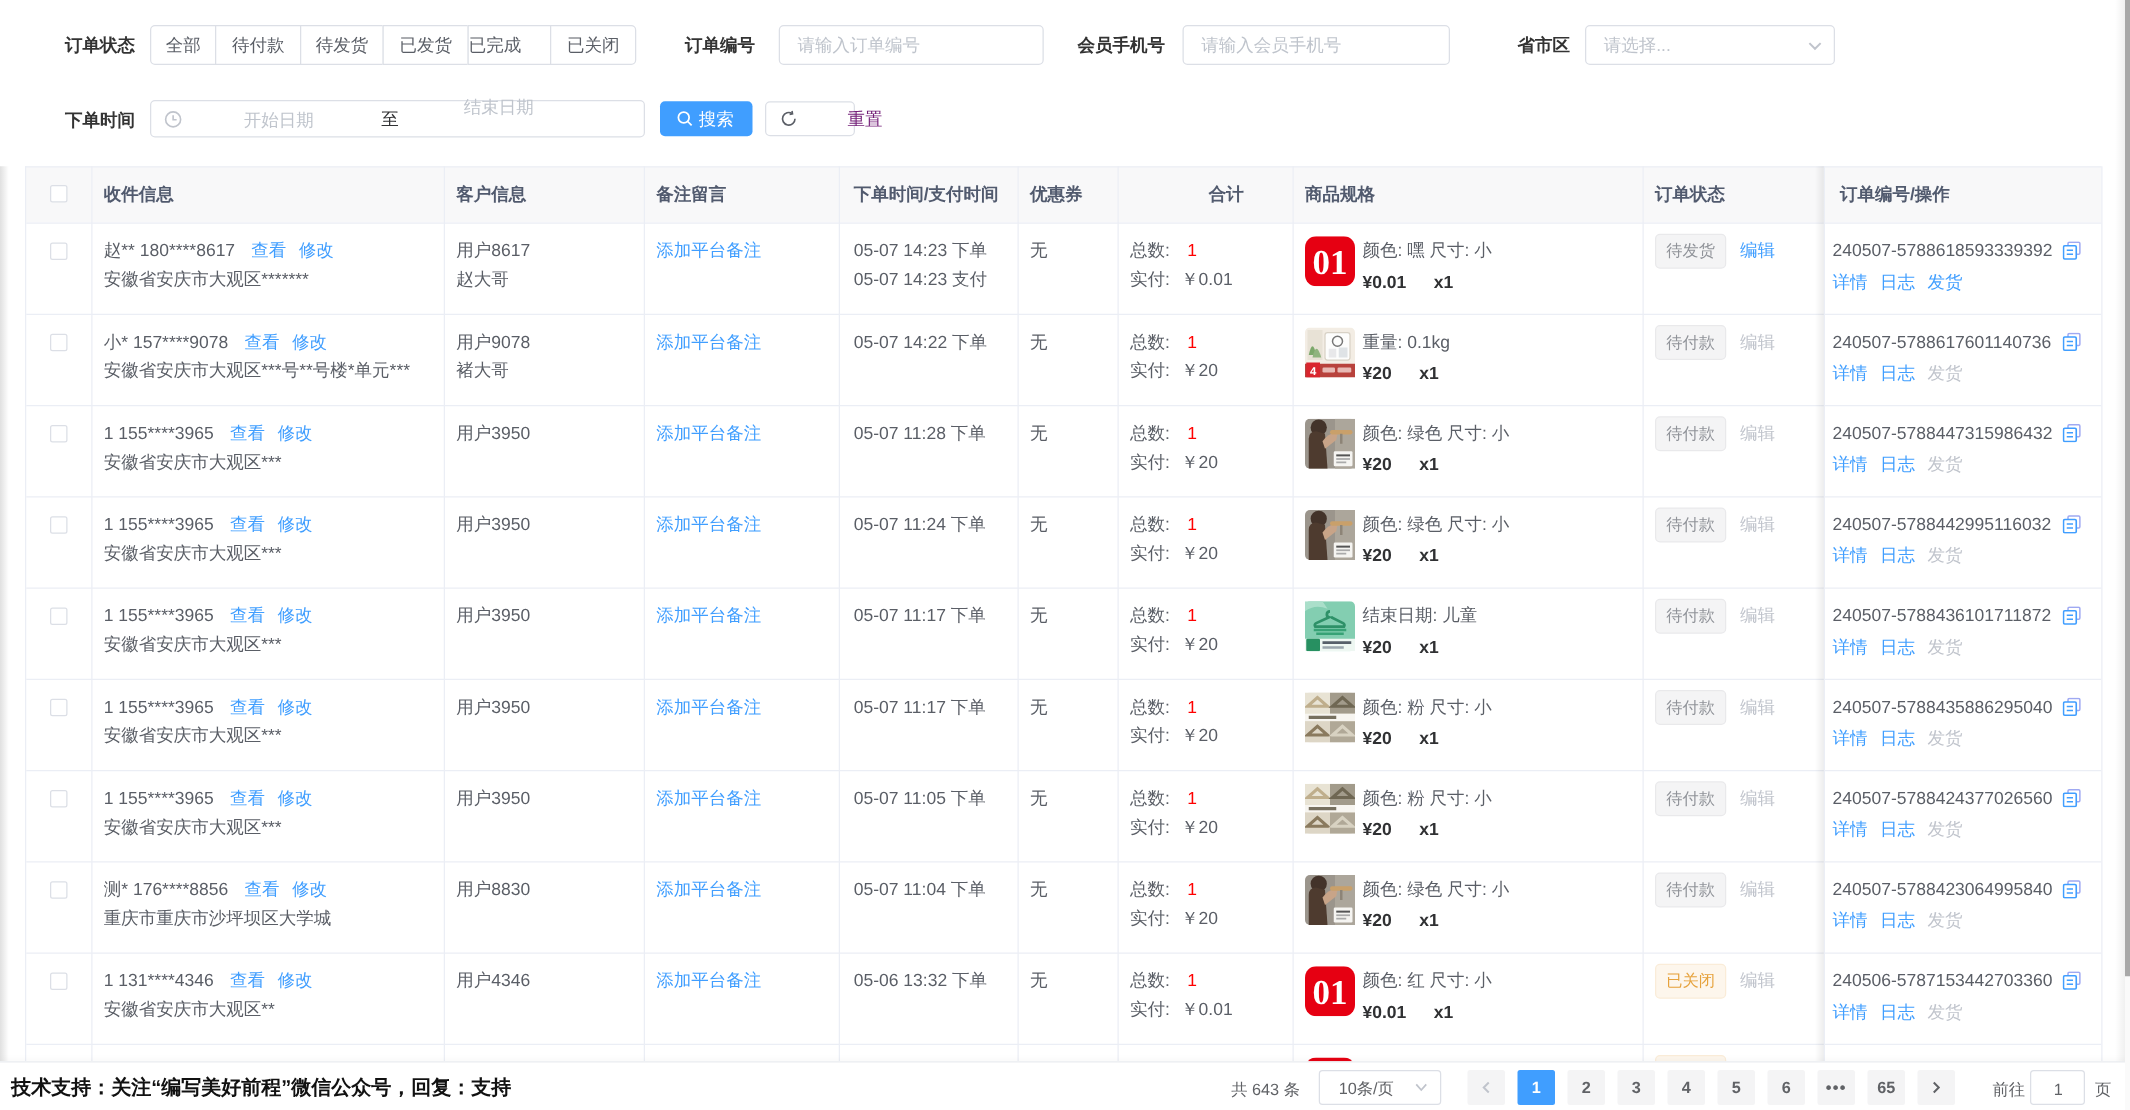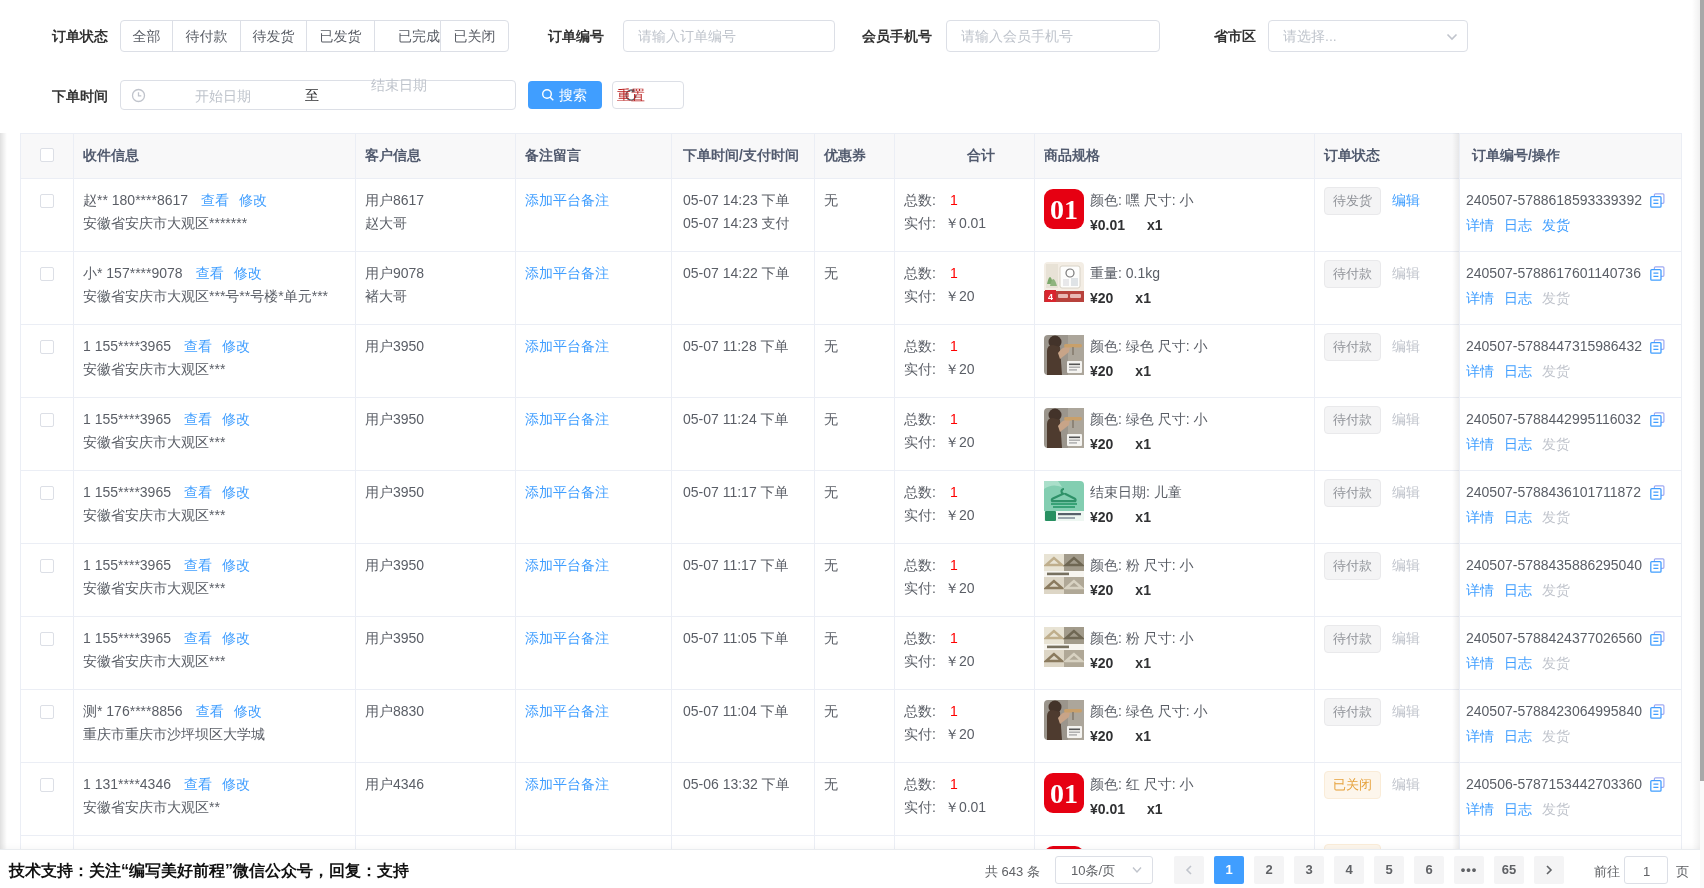--- a/index.html
+++ b/index.html
@@ -21,21 +21,21 @@
 .vline{position:absolute;width:1px;background:#ebeef5;}
 .hline{position:absolute;height:1px;background:#ebeef5;}
 </style></head><body>
 <div style="position:relative;width:1704px;height:888px;">
 
 <div class="t b" style="left:52px;top:27px;color:#333;">订单状态</div>
 <div class="abs" style="left:120px;top:20px;width:53px;height:32px;border:1px solid #dcdfe6;border-radius:4px 0 0 4px;background:#fff;font-size:14px;color:#5a5e66;text-align:center;line-height:30px;">全部</div>
 <div class="abs" style="left:172px;top:20px;width:69px;height:32px;border:1px solid #dcdfe6;background:#fff;font-size:14px;color:#5a5e66;text-align:center;line-height:30px;">待付款</div>
 <div class="abs" style="left:240px;top:20px;width:67px;height:32px;border:1px solid #dcdfe6;background:#fff;font-size:14px;color:#5a5e66;text-align:center;line-height:30px;">待发货</div>
 <div class="abs" style="left:306px;top:20px;width:69px;height:32px;border:1px solid #dcdfe6;background:#fff;font-size:14px;color:#5a5e66;text-align:center;line-height:30px;">已发货</div>
-<div class="abs" style="left:374px;top:20px;width:67px;height:32px;border:1px solid #dcdfe6;background:#fff;font-size:14px;color:#5a5e66;text-align:right;line-height:30px;">已完成</div>
+<div class="abs" style="left:374px;top:20px;width:67px;height:32px;border:1px solid #dcdfe6;background:#fff;font-size:14px;color:#5a5e66;text-align:left;line-height:30px;">已完成</div>
 <div class="abs" style="left:440px;top:20px;width:69px;height:32px;border:1px solid #dcdfe6;border-radius:0 4px 4px 0;background:#fff;font-size:14px;color:#5a5e66;text-align:center;line-height:30px;">已关闭</div>
 <div class="t b" style="left:548px;top:27px;color:#333;">订单编号</div>
 <div class="inp" style="left:623px;top:20px;width:212px;height:32px;"></div>
 <div class="ph" style="left:638px;top:21px;">请输入订单编号</div>
 <div class="t b" style="left:862px;top:27px;color:#333;">会员手机号</div>
 <div class="inp" style="left:946px;top:20px;width:214px;height:32px;"></div>
 <div class="ph" style="left:961px;top:21px;">请输入会员手机号</div>
 <div class="t b" style="left:1214px;top:27px;color:#333;">省市区</div>
 <div class="inp" style="left:1268px;top:20px;width:200px;height:32px;"></div>
 <div class="ph" style="left:1283px;top:21px;">请选择...</div>
@@ -55,21 +55,21 @@
 <svg class="abs" style="left:541px;top:88px;" width="14" height="14" viewBox="0 0 14 14">
       <circle cx="6" cy="6" r="4.3" fill="none" stroke="#fff" stroke-width="1.4"></circle>
       <path d="M9.2 9.2 L12.3 12.3" stroke="#fff" stroke-width="1.4"></path>
     </svg>
 <div class="t " style="left:559px;top:86px;color:#fff;">搜索</div>
 <div class="abs" style="left:612px;top:81px;width:72px;height:28px;background:#fff;border:1px solid #dcdfe6;border-radius:4px;"></div>
 <svg class="abs" style="left:624px;top:88px;" width="14" height="14" viewBox="0 0 14 14">
       <path d="M12 7 A5 5 0 1 1 9.8 2.9" fill="none" stroke="#5a5e66" stroke-width="1.3"></path>
       <path d="M9.6 0.8 L10 3.1 L7.7 3.5" fill="none" stroke="#5a5e66" stroke-width="1.3"></path>
     </svg>
-<div class="t " style="left:617px;top:86px;color:#b91c1c;">重置</div>
+<div class="t " style="left:678px;top:86px;color:#701a75;">重置</div>
 <div class="abs" style="left:20px;top:133px;width:1661px;height:45px;background:#f8f8f9;"></div>
 <div class="hline" style="left:20px;top:133px;width:1661px;"></div>
 <div class="vline" style="left:20px;top:133px;height:716px;"></div>
 <div class="vline" style="left:73px;top:133px;height:716px;"></div>
 <div class="vline" style="left:355px;top:133px;height:716px;"></div>
 <div class="vline" style="left:515px;top:133px;height:716px;"></div>
 <div class="vline" style="left:671px;top:133px;height:716px;"></div>
 <div class="vline" style="left:814px;top:133px;height:716px;"></div>
 <div class="vline" style="left:894px;top:133px;height:716px;"></div>
 <div class="vline" style="left:1034px;top:133px;height:716px;"></div>

